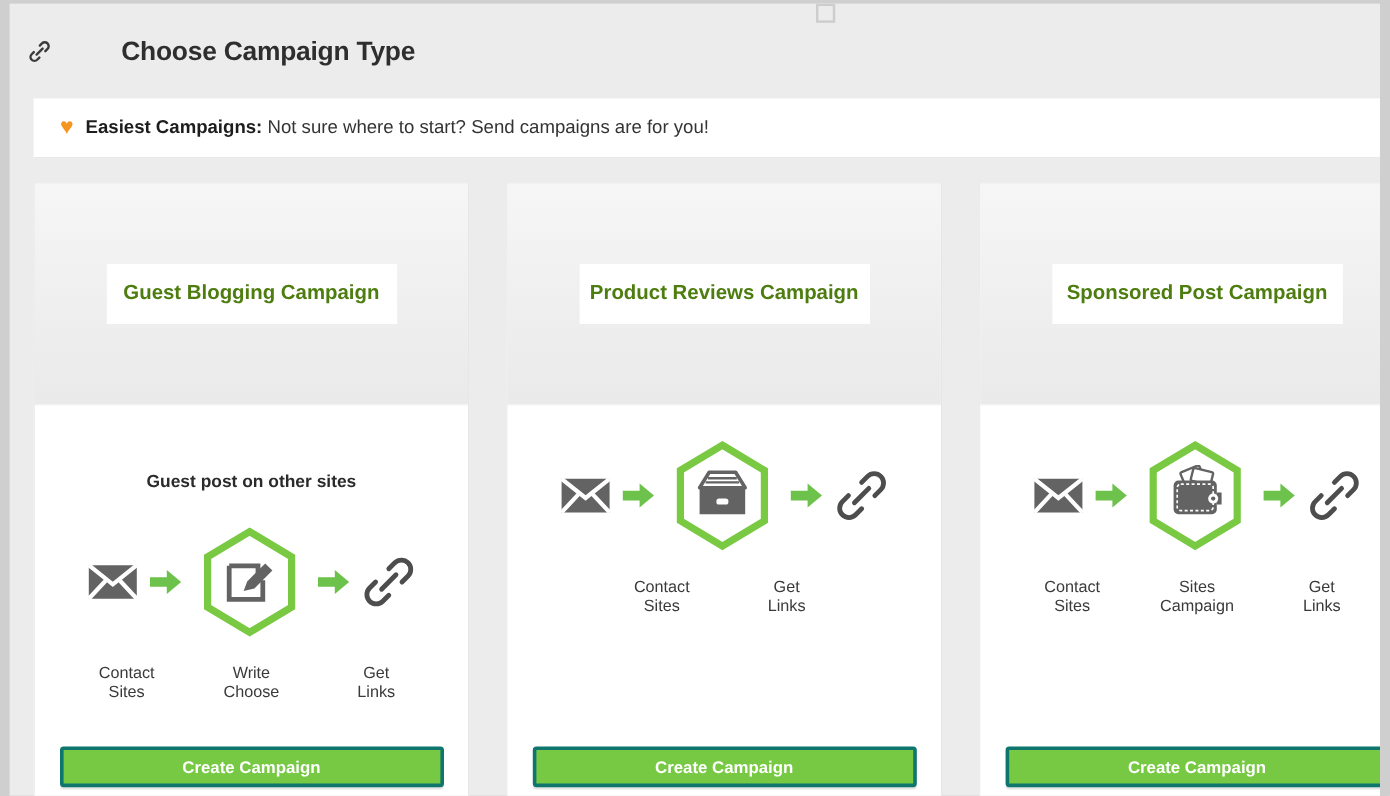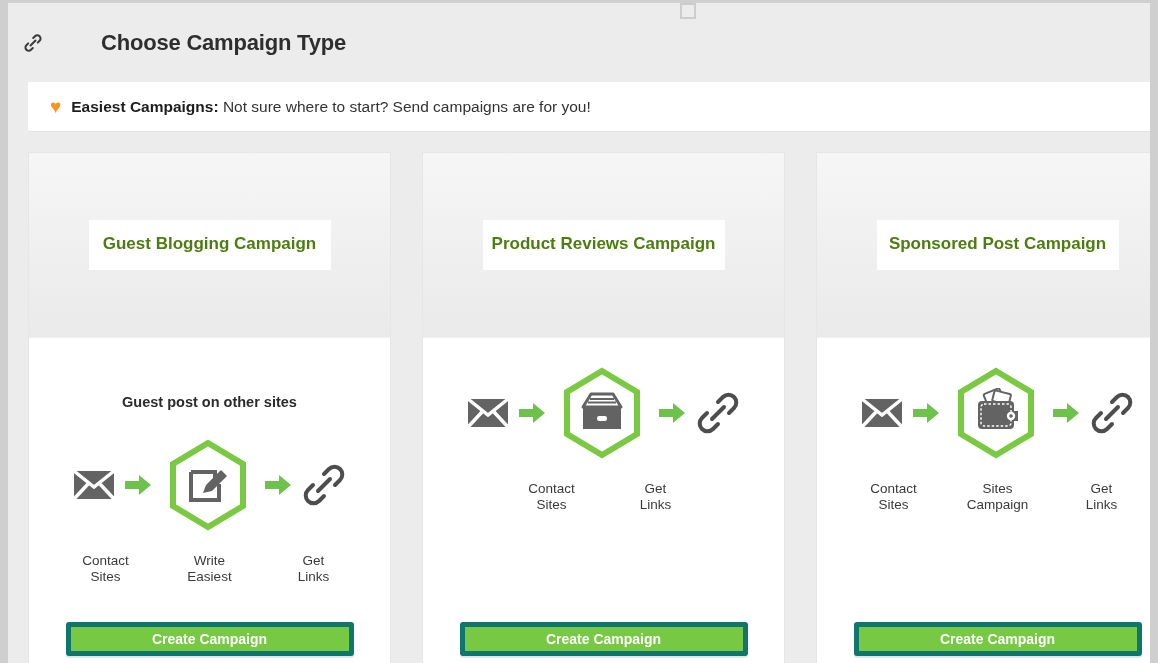--- a/index.html
+++ b/index.html
@@ -200,24 +200,24 @@
 
   
   .cta-wrap {
     margin-top: auto;
     width: 100%;
     display: flex;
     justify-content: center;
     padding-bottom: 10px;
   }
   .cta-button {
-    width: 288px;
+    width: 320px;
     height: 34px;
     background: #77c944;
-    border: 5px solid #0f766e;
+    border: 3px solid #0f766e;
     border-radius: 3px;
     box-shadow: 0 2px 0 rgba(0,0,0,0.10);
     color: #ffffff;
     font-size: 14px;
     font-weight: bold;
     display: flex;
     align-items: center;
     justify-content: center;
     cursor: pointer;
     font-family: "Liberation Sans", sans-serif;
@@ -294,21 +294,21 @@
             </span>
           </div>
 
           <div class="step-labels">
             <div class="step-label">
               <div>Contact</div>
               <div>Sites</div>
             </div>
             <div class="step-label mid">
               <div>Write</div>
-              <div>Easiest</div>
+              <div>Choose</div>
             </div>
             <div class="step-label">
               <div>Get</div>
               <div>Links</div>
             </div>
           </div>
 
           <div class="cta-wrap">
             <button class="cta-button">Create Campaign</button>
           </div>

